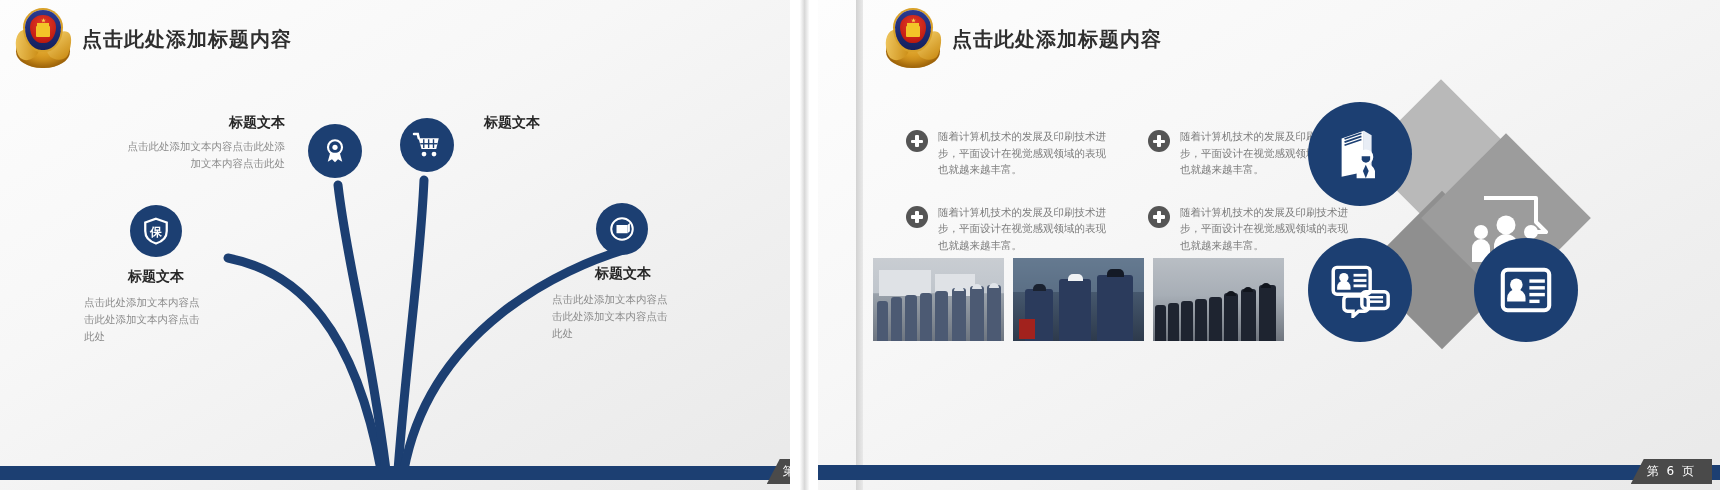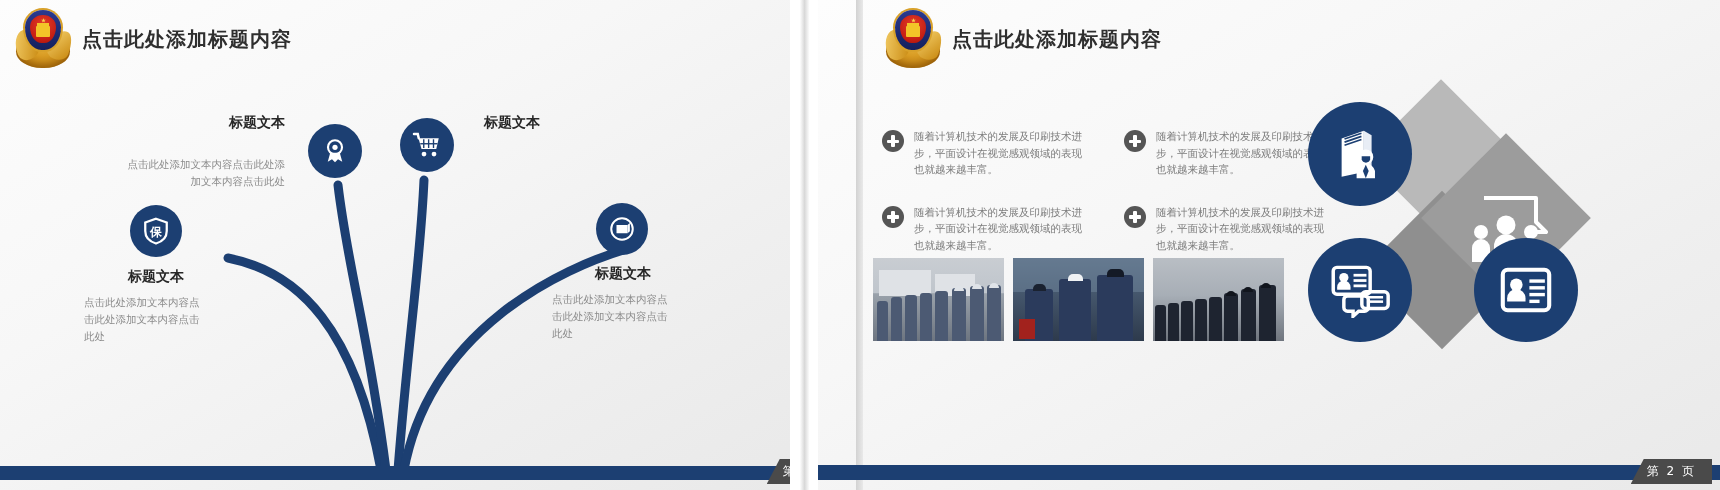--- a/index.html
+++ b/index.html
@@ -172,21 +172,21 @@
     </svg>
 
     <div class="node-ico" style="left:308px; top:124px; width:54px; height:54px;">
       <svg width="30" height="30" viewBox="0 0 24 24">
         <circle cx="12" cy="9" r="5.6" fill="none" stroke="#fff" stroke-width="1.7"></circle>
         <circle cx="12" cy="9" r="2.1" fill="#fff"></circle>
         <path d="M8.2 13.4 L6.2 20.5 L9.6 18.6 L12 21 L14.4 18.6 L17.8 20.5 L15.8 13.4 Z" fill="#fff"></path>
       </svg>
     </div>
     <div class="node-title ta-r" style="left:40px; top:114px; width:245px;">标题文本</div>
-    <div class="node-body ta-r" style="left:20px; top:156px; width:265px; white-space:pre-line;">点击此处添加文本内容点击此处添
+    <div class="node-body ta-r" style="left:20px; top:138px; width:265px; white-space:pre-line;">点击此处添加文本内容点击此处添
 加文本内容点击此处</div>
 
     <div class="node-ico" style="left:400px; top:118px; width:54px; height:54px;">
       <svg width="30" height="30" viewBox="0 0 24 24">
         <path d="M1.6 3.2 H4.6 L5.4 6.6" fill="none" stroke="#fff" stroke-width="2" stroke-linecap="round"></path>
         <path d="M5.2 6.6 H21.4 L19.4 15.2 H7.6 Z" fill="#fff"></path>
         <g stroke="#1c3f72" stroke-width="1.1">
           <line x1="9.4" y1="7.4" x2="9.4" y2="14.4"></line>
           <line x1="13.3" y1="7.4" x2="13.3" y2="14.4"></line>
           <line x1="17.2" y1="7.4" x2="17.2" y2="14.4"></line>
@@ -236,21 +236,21 @@
       <div class="emblem">
         <div class="wreath"></div>
           <div class="shield"></div>
           <div class="inner"></div>
         <div class="gate"></div>
           <div class="star"></div>
       </div>
       <div class="hdr-title">点击此处添加标题内容</div>
     </div>
 
-    <div class="bullet-grid" style="left:64px; top:128px;">
+    <div class="bullet-grid" style="left:88px; top:128px;">
       <div class="bullet">
         <span class="plus-ico"></span>
         <span class="bullet-text">随着计算机技术的发展及印刷技术进步，平面设计在视觉感观领域的表现也就越来越丰富。</span>
       </div>
       <div class="bullet">
         <span class="plus-ico"></span>
         <span class="bullet-text">随着计算机技术的发展及印刷技术进步，平面设计在视觉感观领域的表现也就越来越丰富。</span>
       </div>
       <div class="bullet">
         <span class="plus-ico"></span>
@@ -370,17 +370,17 @@
             <rect x="13.4" y="10.4" width="6.4" height="1.4"></rect>
             <rect x="13.4" y="13.2" width="6.4" height="1.4"></rect>
             <rect x="13.4" y="16" width="4.2" height="1.4"></rect>
           </g>
         </svg>
       </div>
     </div>
 
     <div class="botbar"></div>
     <div class="pagetab" style="right:8px; bottom:6px;">
-      <span>第 2 页</span>
+      <span>第 6 页</span>
     </div>
   </div>
 
 </div>
 
 </body></html>

